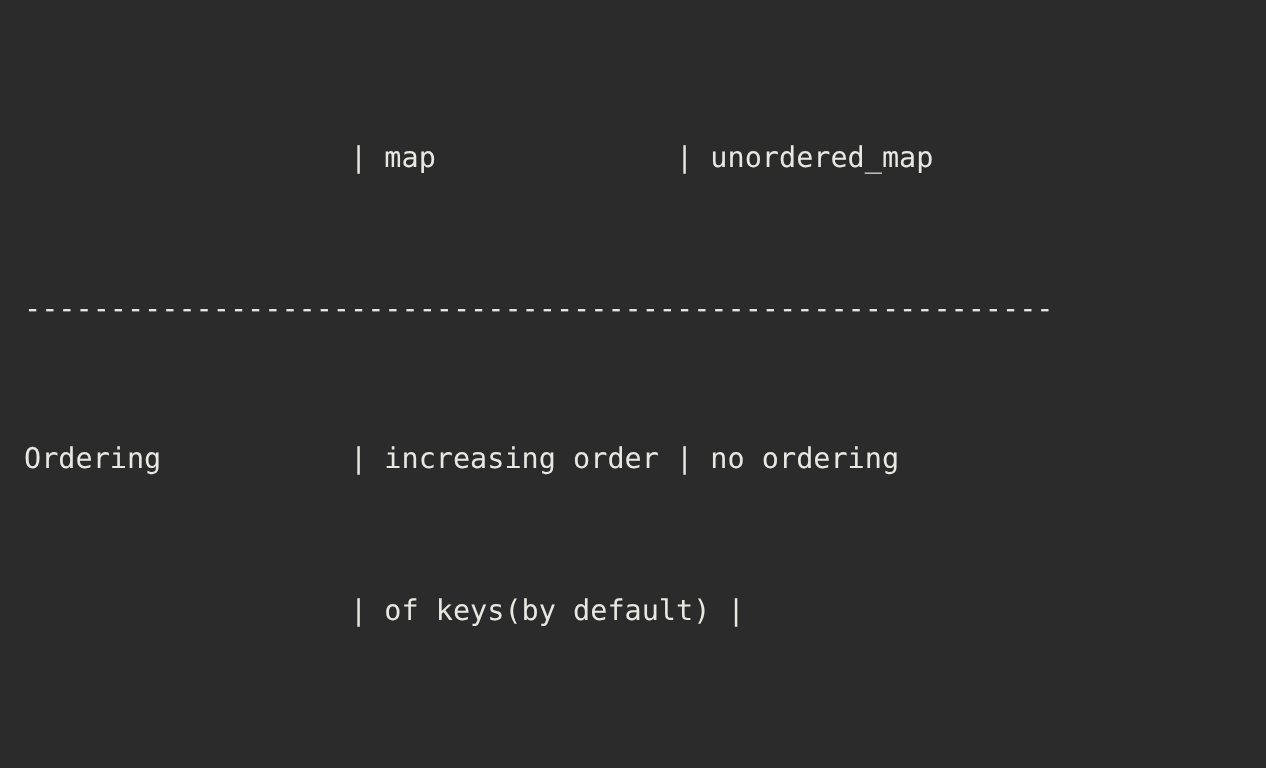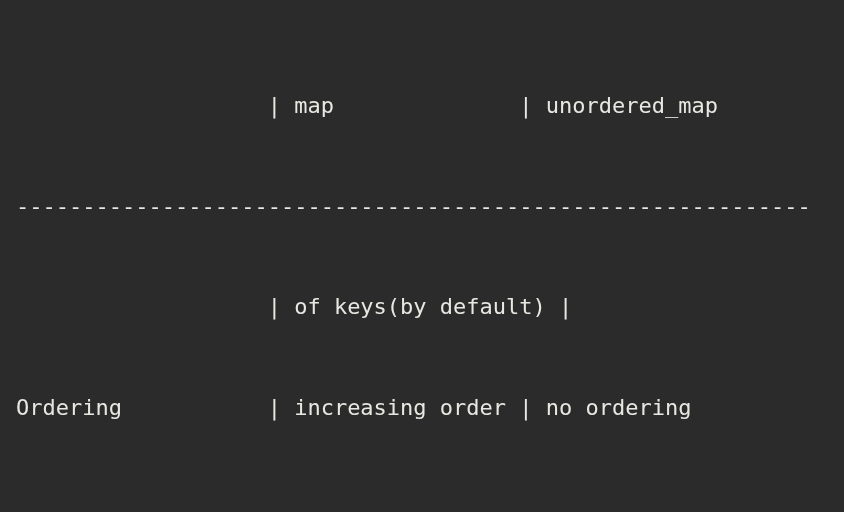--- a/index.html
+++ b/index.html
@@ -14,21 +14,21 @@
     font-family: "DejaVu Sans Mono", "Liberation Mono", monospace;
   }
   #terminal {
     width: 732px;
     height: 512px;
     box-sizing: border-box;
     padding: 22px 0 0 16px;
     background: #2b2b2b;
     color: #e8e8e3;
     font-family: "DejaVu Sans Mono", "Liberation Mono", monospace;
-    font-size: 22px;
+    font-size: 19px;
     line-height: 33.5px;
     letter-spacing: 0px;
     white-space: pre;
     -webkit-font-smoothing: antialiased;
   }
   .line {
     white-space: pre;
     display: block;
     height: 33.5px;
     font-family: "DejaVu Sans Mono", "Liberation Mono", monospace;
@@ -38,22 +38,22 @@
     display: block;
     height: 33.5px;
   }
 </style>
 </head>
 <body>
 
 <div id="terminal">
   <span class="line">                   | map              | unordered_map</span>
   <span class="line">------------------------------------------------------------</span>
+  <span class="line">Ordering           | increasing order | no ordering</span>
   <span class="line">                   | of keys(by default) |</span>
-  <span class="line">Ordering           | increasing order | no ordering</span>
   <span class="blank"></span>
   
   
   
   
   
   
   
   
   

